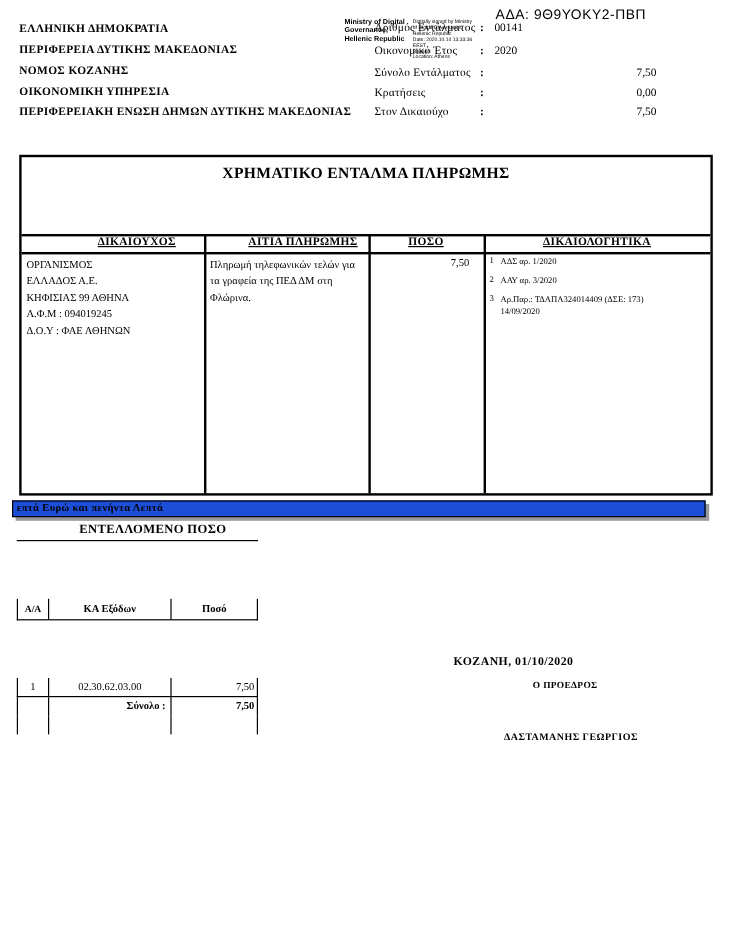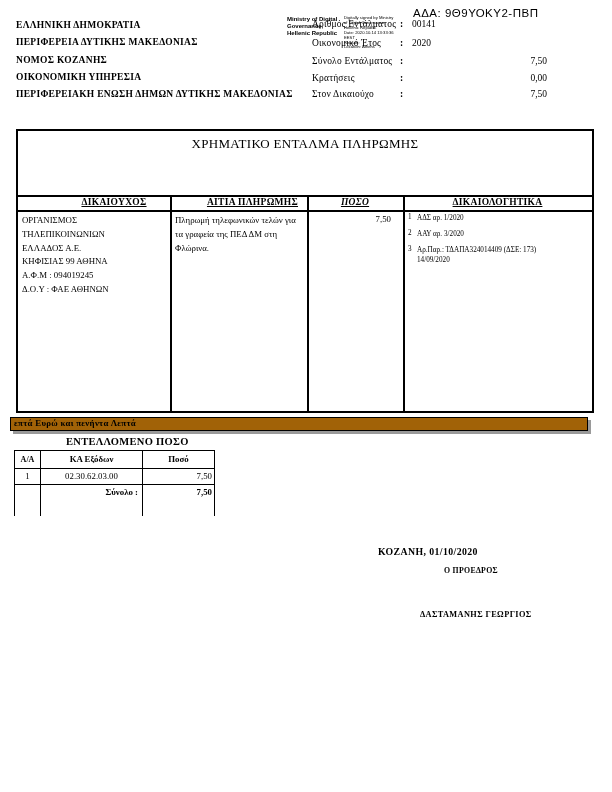--- a/index.html
+++ b/index.html
@@ -26,49 +26,49 @@
 
   
   .stamp { left:287px; top:16px; width:115px; display:flex; gap:3px;
            font-family:"Liberation Sans", sans-serif; }
   .stamp-left { width:54px; font-size:6px; font-weight:bold; line-height:6.8px; }
   .stamp-right { width:58px; font-size:4.2px; line-height:4.9px; }
 
   
   .box { left:16px; top:129px; width:578px; height:284px; border:2px solid #000; }
   .box-title { position:absolute; left:0; top:5px; width:100%; text-align:center;
-               font-weight:normal; font-size:13px; letter-spacing:0.3px; }
+               font-weight:bold; font-size:13px; letter-spacing:0.3px; }
   .box-intro { position:absolute; left:6px; top:24px; font-size:8.8px; letter-spacing:0.2px; }
   .thead-line-top { position:absolute; left:0; top:64px; width:100%; height:1.5px; background:#000; }
   .thead-line-bot { position:absolute; left:0; top:79px; width:100%; height:1.5px; background:#000; }
   .vline { position:absolute; top:64px; bottom:0; width:1.5px; background:#000; }
   .v1 { left:152px; } .v2 { left:289px; } .v3 { left:385px; }
   .th { position:absolute; top:66px; font-weight:bold; font-size:9.5px; text-align:center;
         text-decoration:underline; letter-spacing:0.3px; }
   .th1 { left:0; width:164px;padding-left:28px; } .th2 { left:152px; width:165px; }
-  .th3 { left:289px; width:96px;font-style:italic; } .th4 { left:385px; width:189px; }
+  .th3 { left:289px; width:96px; } .th4 { left:385px; width:189px; }
 
   .benef { position:absolute; left:4px; top:83px; width:145px; font-size:8.8px; line-height:13.8px; }
   .reason { position:absolute; left:157px; top:83px; width:128px; font-size:8.8px; line-height:13.8px; }
   .amount-cell { position:absolute; left:289px; top:83px; width:84px; text-align:right; font-size:8.8px; }
   .justs { position:absolute; left:390px; top:82px; width:180px; font-size:7.2px; }
   .just-item { display:flex; margin-bottom:6px; }
   .just-num { width:9px; flex:none; }
   .just-text { width:150px; line-height:10px; }
 
   
   .words-bar { left:10px; top:417px; width:578px; height:14px; border:1.5px solid #000;
                box-shadow:3px 3px 0 #9a9a9a; font-weight:bold; font-size:8.8px;
-               line-height:11px; padding-left:3px; letter-spacing:0.3px; background:#a16207; }
+               line-height:11px; padding-left:3px; letter-spacing:0.3px; background:#1d4ed8; }
 
   
   .ordered-title { left:66px; top:436px; font-weight:bold; font-size:10.5px; letter-spacing:0.3px; }
   .sm-table { left:14px; top:450px; width:201px; border-top:1.5px solid #000; font-size:8.8px; }
   .sm-row { display:flex; border-left:1.5px solid #000; border-right:1.5px solid #000; }
-  .sm-row.bb { border-bottom:1.5px solid #000; }
+  .sm-row.bb { border-bottom:1.5px solid #000;margin-top:48px; }
   .sc1 { width:26px; border-right:1.5px solid #000; text-align:center; }
   .sc2 { width:102px; border-right:1.5px solid #000; text-align:center; }
   .sc3 { flex:1; text-align:right; padding-right:2px; }
   .sm-head { height:18px; line-height:17px; font-weight:bold; }
   .sm-head .sc1 { font-size:8px; }
   .sm-r { height:16px; line-height:15px; }
   .sm-total { height:16px; line-height:15px; font-weight:bold; }
   .sm-total .sc2 { text-align:right; padding-right:4px; }
   .sm-empty { height:15px; }
 
@@ -144,21 +144,20 @@
     <div class="vline v2"></div>
     <div class="vline v3"></div>
 
     <div class="th th1">ΔΙΚΑΙΟΥΧΟΣ</div>
     <div class="th th2">ΑΙΤΙΑ ΠΛΗΡΩΜΗΣ</div>
     <div class="th th3">ΠΟΣΟ</div>
     <div class="th th4">ΔΙΚΑΙΟΛΟΓΗΤΙΚΑ</div>
 
     <div class="benef">
       <div>ΟΡΓΑΝΙΣΜΟΣ</div>
-      <div>ΤΗΛΕΠΙΚΟΙΝΩΝΙΩΝ</div>
       <div>ΕΛΛΑΔΟΣ Α.Ε.</div>
       <div>ΚΗΦΙΣΙΑΣ 99  ΑΘΗΝΑ</div>
       <div>Α.Φ.Μ : 094019245</div>
       <div>Δ.Ο.Υ : ΦΑΕ ΑΘΗΝΩΝ</div>
     </div>
 
     <div class="reason">Πληρωμή τηλεφωνικών τελών για τα γραφεία της ΠΕΔ ΔΜ στη Φλώρινα.</div>
 
     <div class="amount-cell">7,50</div>
 

